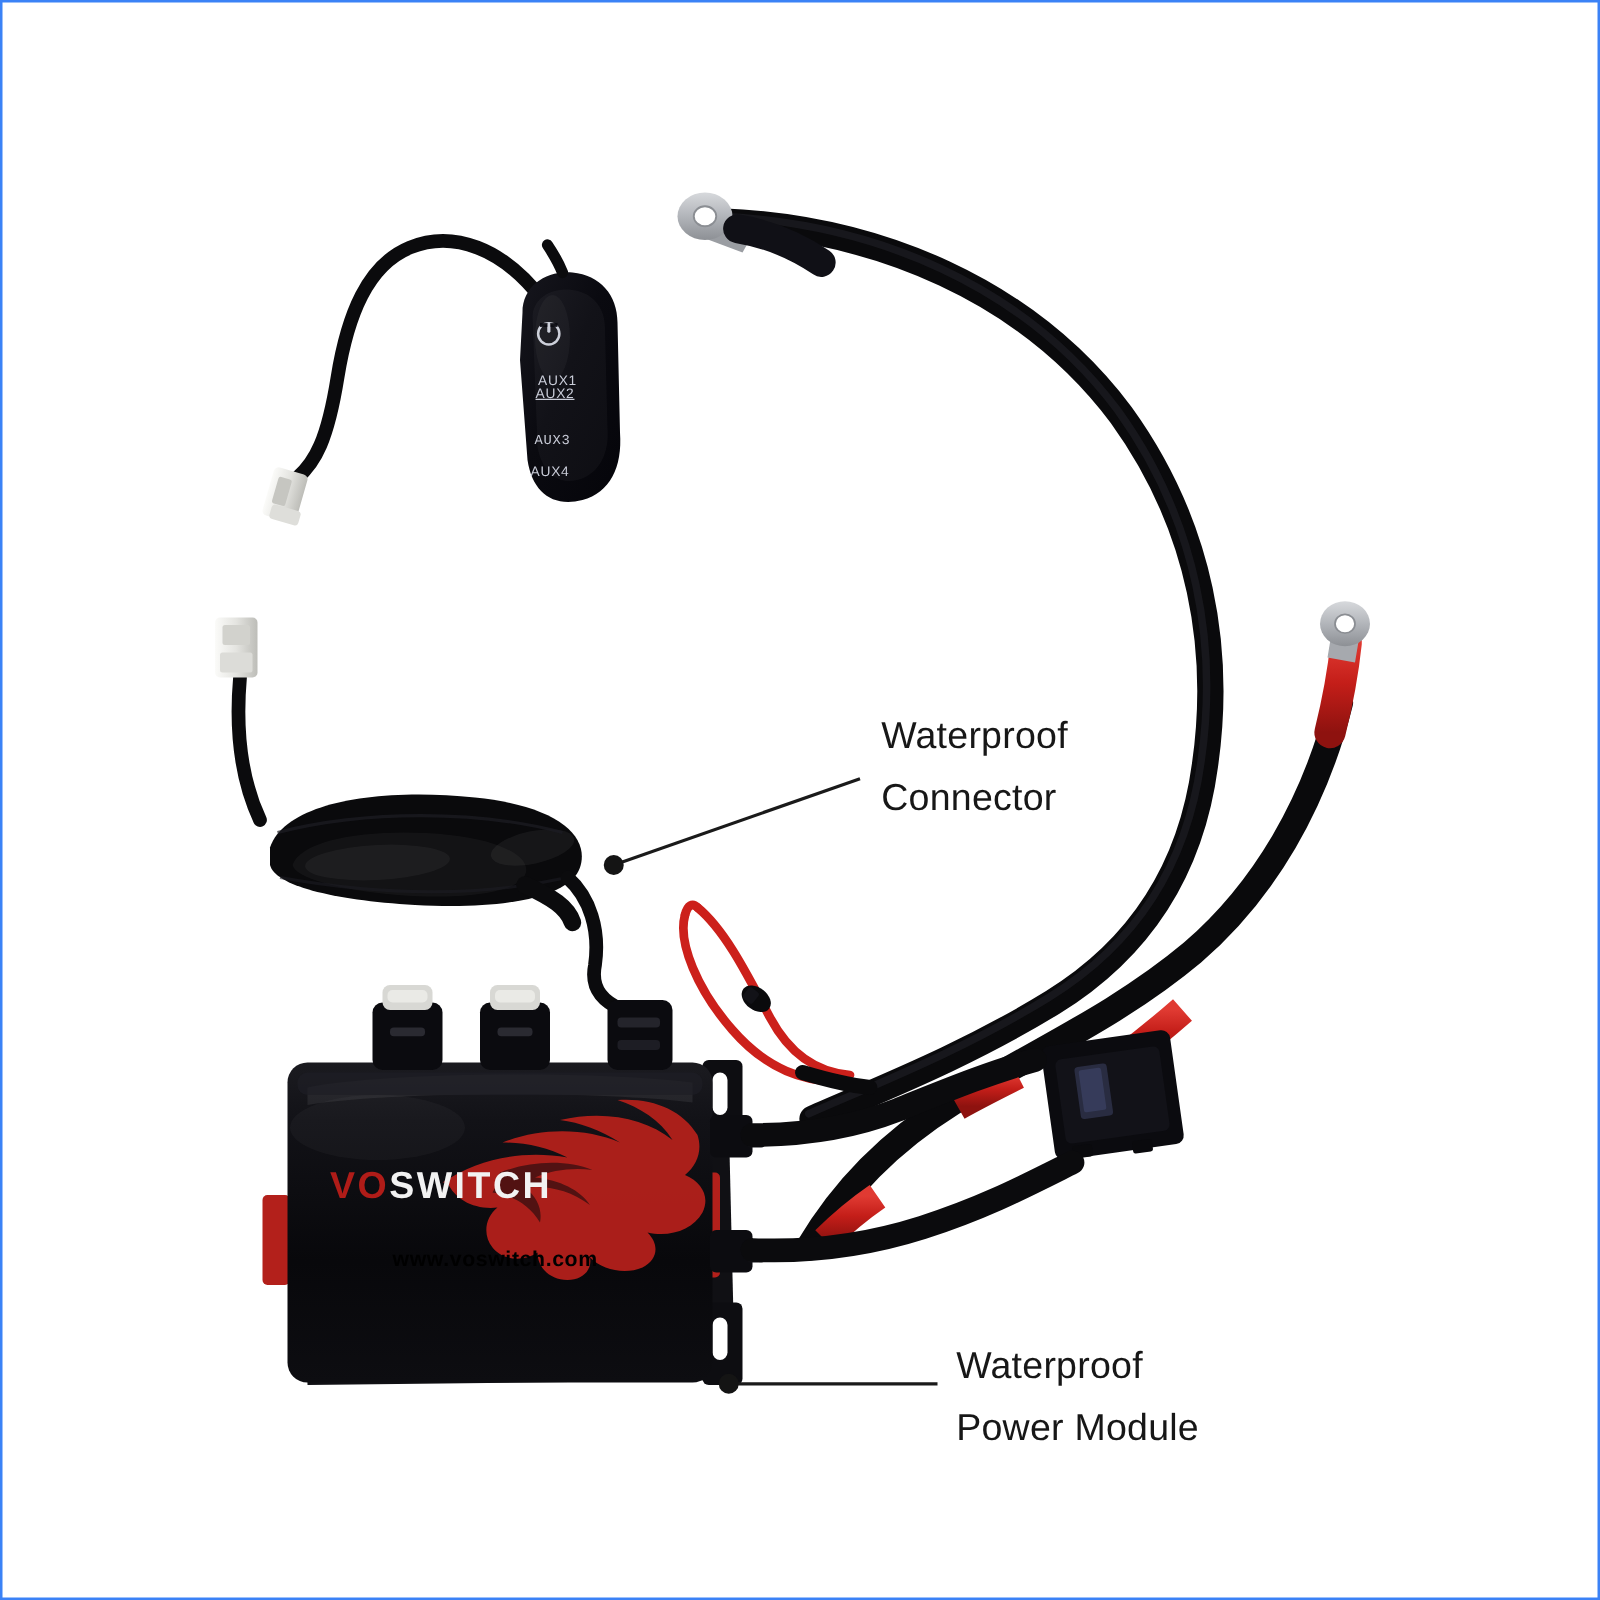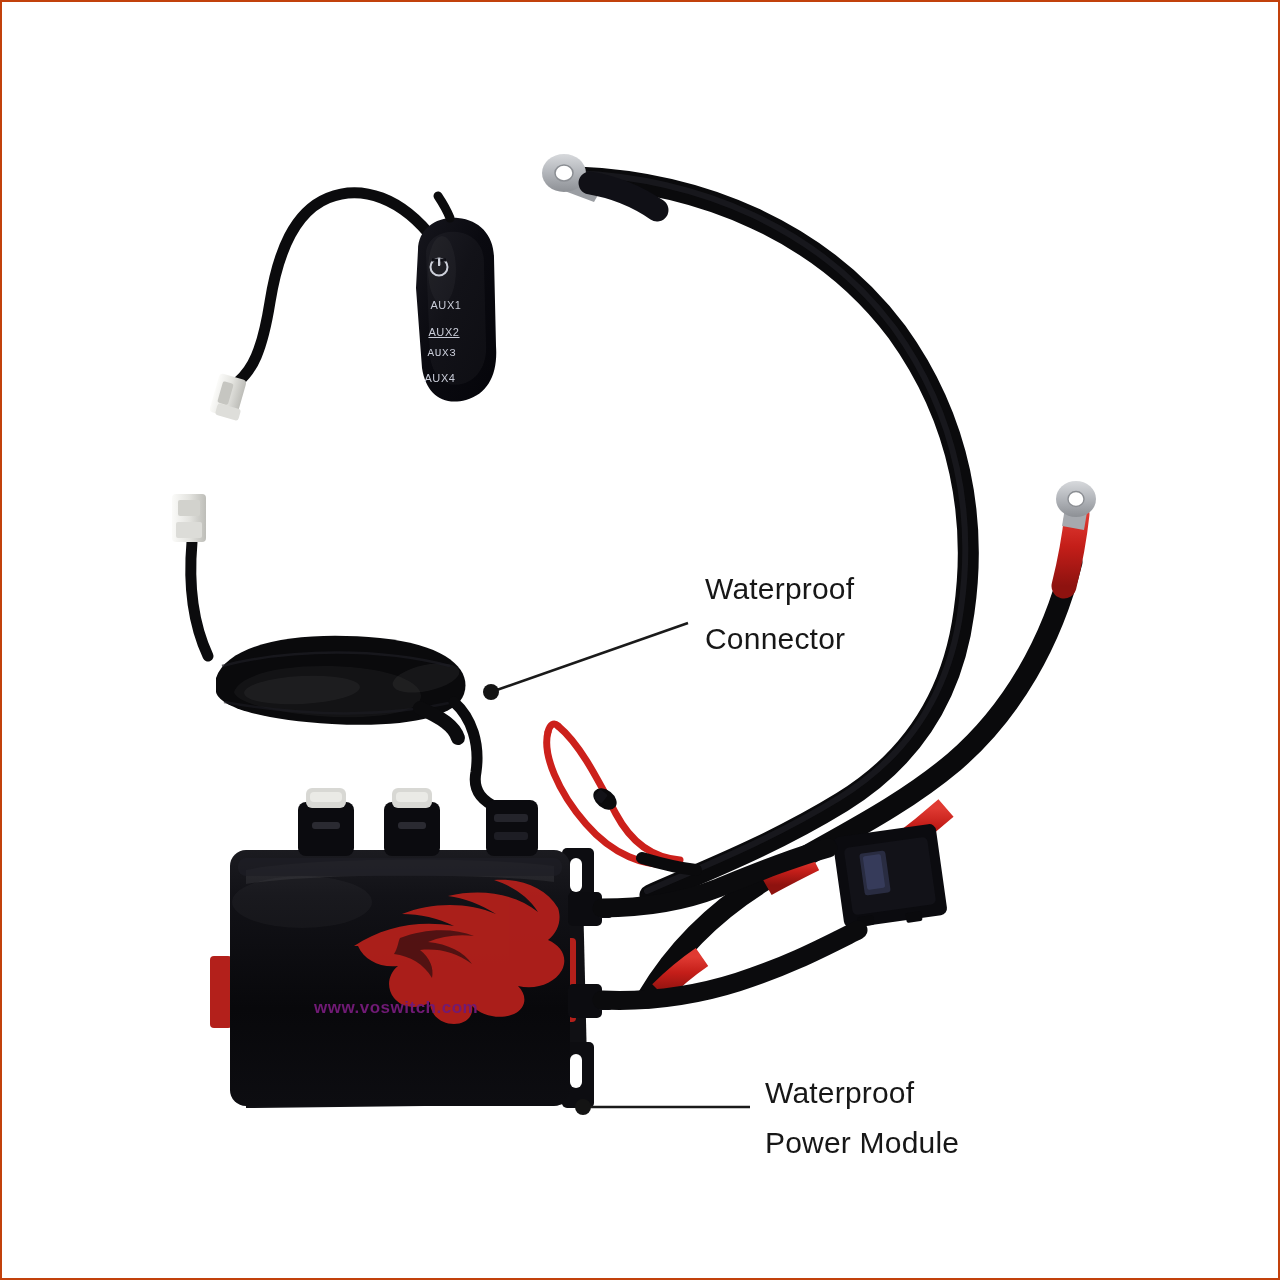--- a/index.html
+++ b/index.html
@@ -1,21 +1,21 @@
 <!DOCTYPE html>
 <html><head>
 <meta charset="utf-8">
 <style>
   html,body{margin:0;padding:0;background:#fff;}
   body{width:1280px;height:1280px;font-family:"Liberation Sans",sans-serif;}
   #canvas{
     position:relative;width:1280px;height:1280px;
     background:#ffffff;
     box-sizing:border-box;
-    border:2px solid #c2410c;
+    border:2px solid #3b82f6;
     overflow:hidden;
   }
   svg.layer{position:absolute;left:0;top:0;width:1280px;height:1280px;}
   .callout-text{
     position:absolute;
     font-family:"Liberation Sans",sans-serif;
     font-size:30px;
     line-height:50px;
     color:#171717;
     letter-spacing:0.2px;
@@ -38,21 +38,21 @@
   }
   .brand-switch{
     font-family:"Liberation Sans",sans-serif;
     font-weight:bold;font-size:30px;letter-spacing:2px;
     color:#f2f2f2;
   }
   .brand-url{
     position:absolute;left:312px;top:996px;
     font-family:"Liberation Sans",sans-serif;
     font-weight:bold;font-size:17px;letter-spacing:0.5px;
-    color:#701a75;
+    color:#000000;
   }
 </style>
 </head>
 <body>
 
 <div id="canvas">
 
   <svg class="layer" viewBox="0 0 1280 1280">
     <defs>
       <linearGradient id="gBody" x1="0" y1="0" x2="0" y2="1">
@@ -275,24 +275,27 @@
         <circle cx="489" cy="690" r="8" fill="#141414"></circle>
       </g>
       <g>
         <line x1="581" y1="1105" x2="748" y2="1105" stroke="#1a1a1a" stroke-width="2.6"></line>
         <circle cx="581" cy="1105" r="8" fill="#141414"></circle>
       </g>
     </g>
   </svg>
 
   <div class="remote-label" style="left:414px;top:297px;">AUX1</div>
-  <div class="remote-label" style="left:412px;top:324px;text-decoration:underline;">AUX2</div>
+  <div class="remote-label" style="left:412px;top:307px;text-decoration:underline;">AUX2</div>
   <div class="remote-label" style="left:410px;top:345px;font-family:Liberation Mono, monospace;">AUX3</div>
   <div class="remote-label" style="left:408px;top:370px;text-align:center;">AUX4</div>
 
+  <div class="brand-wrap">
+    <span class="brand-vo">VO</span><span class="brand-switch">SWITCH</span>
+  </div>
   <div class="brand-url">www.voswitch.com</div>
 
   <div class="callout-text" style="left:703px;top:562px;">Waterproof
 Connector</div>
   <div class="callout-text" style="left:763px;top:1066px;">Waterproof
 Power Module</div>
 
 </div>
 
 </body></html>

